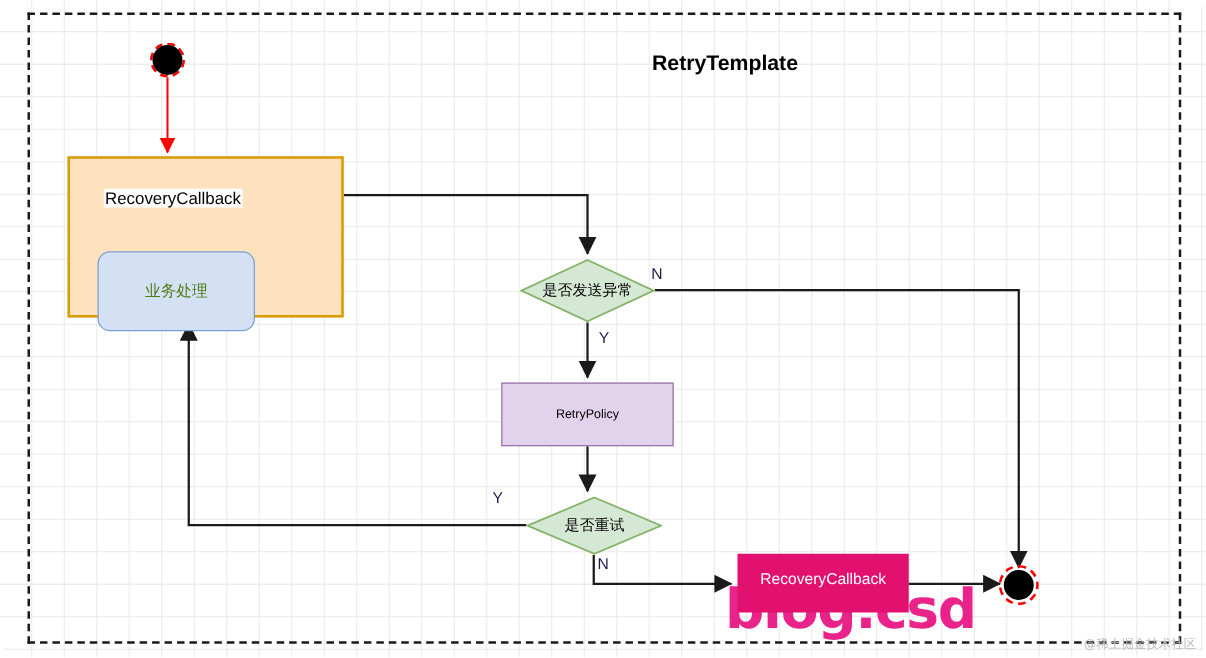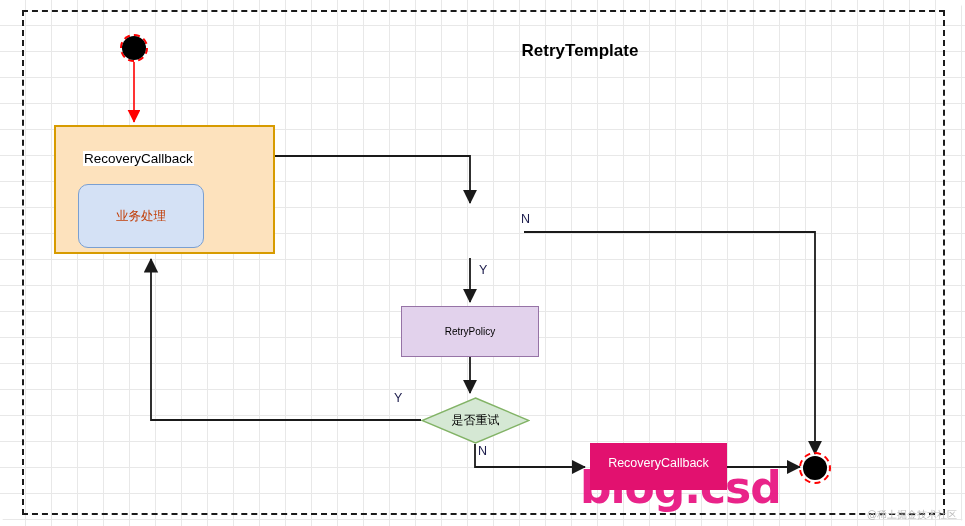--- a/index.html
+++ b/index.html
@@ -110,31 +110,31 @@
     top: 24px;
     font-size: 13.5px;
     color: #000000;
     background: #ffffff;
     padding: 0 1px;
     white-space: nowrap;
   }
   #blue-box {
     position: absolute;
     left: 22px;
-    top: 57px;
+    top: 74px;
     width: 126px;
     height: 64px;
     background: #d4e1f5;
     border: 1.5px solid #7a9fd1;
     border-radius: 10px;
     display: flex;
     align-items: center;
     justify-content: center;
     font-size: 12.5px;
-    color: #c2410c;
+    color: #4d7c0f;
     box-sizing: border-box;
   }
   #retrypolicy-box {
     left: 401px;
     top: 306px;
     width: 138px;
     height: 51px;
     background: #e2d2ec;
     border: 1.5px solid #9673a6;
     font-size: 10px;
@@ -239,20 +239,26 @@
   <div class="node-circle" style="left:122px; top:36px;"></div>
 
   <div class="node-ring" style="left:799px; top:452px; width:32px; height:32px;"></div>
   <div class="node-circle" style="left:803px; top:456px;"></div>
 
   <div class="box" id="orange-box">
     <div id="orange-label">RecoveryCallback</div>
     <div id="blue-box">业务处理</div>
   </div>
 
+  <div class="diamond-wrap" id="diamond1">
+    <svg class="diamond-shape" width="108" height="51" viewBox="0 0 108 51">
+      <polygon points="54,1 107,25.5 54,50 1,25.5" fill="#d5e8d4" stroke="#82b366" stroke-width="1.4"></polygon>
+    </svg>
+    <div class="diamond-label">是否发送异常</div>
+  </div>
 
   <div class="box" id="retrypolicy-box">RetryPolicy</div>
 
   <div class="diamond-wrap" id="diamond2">
     <svg class="diamond-shape" width="109" height="47" viewBox="0 0 109 47">
       <polygon points="54.5,1 108,23.5 54.5,46 1,23.5" fill="#d5e8d4" stroke="#82b366" stroke-width="1.4"></polygon>
     </svg>
     <div class="diamond-label">是否重试</div>
   </div>
 

